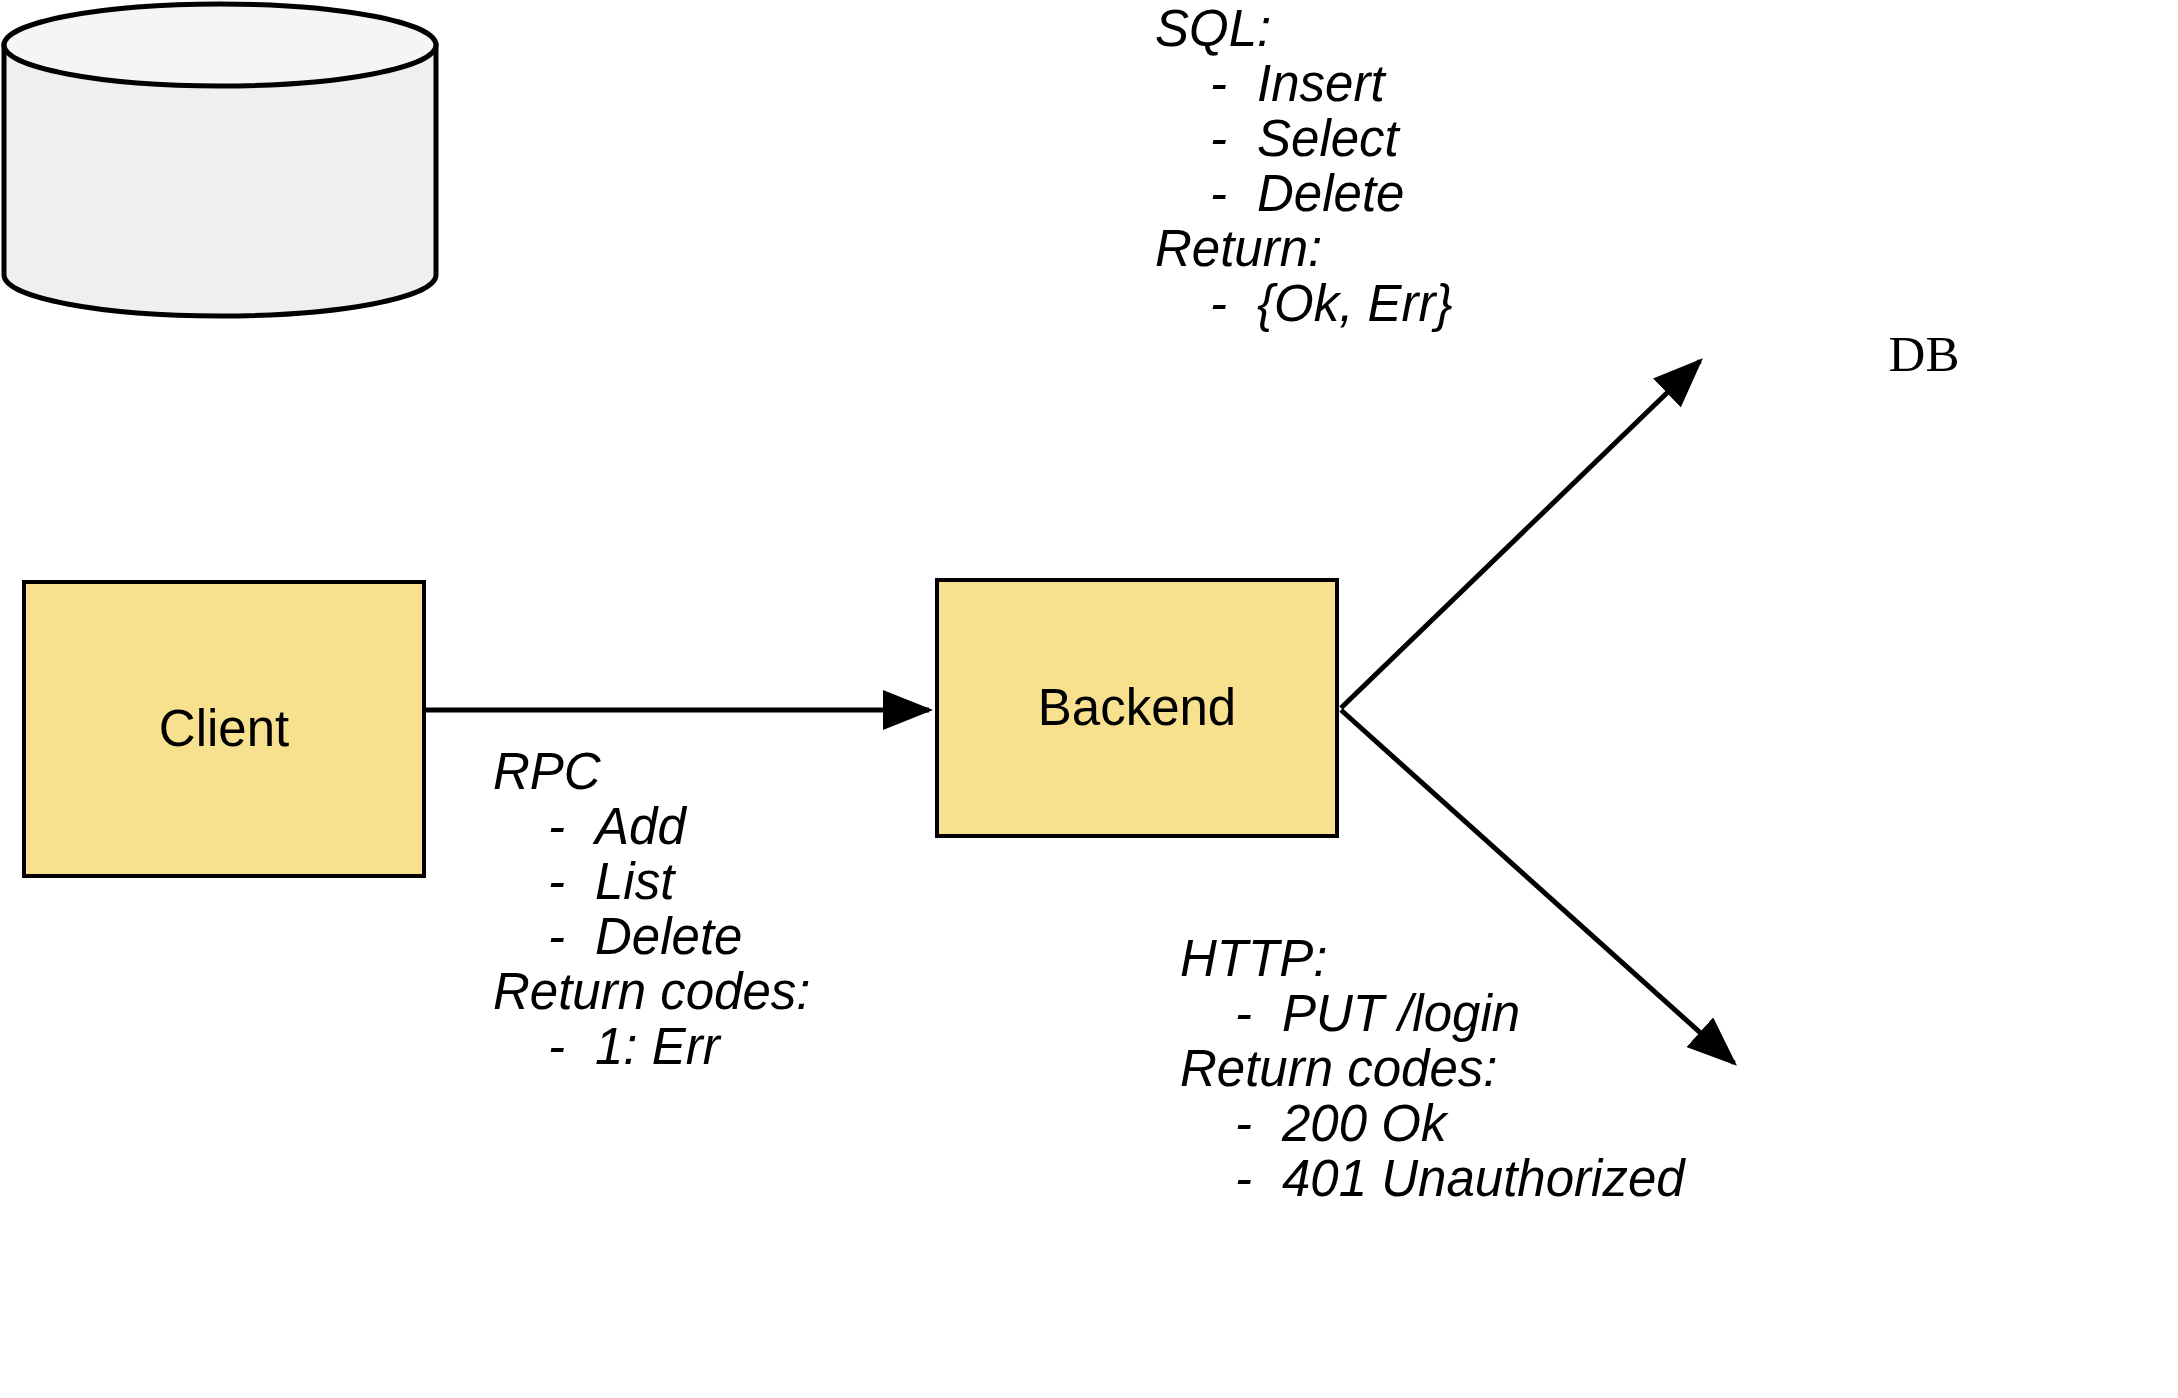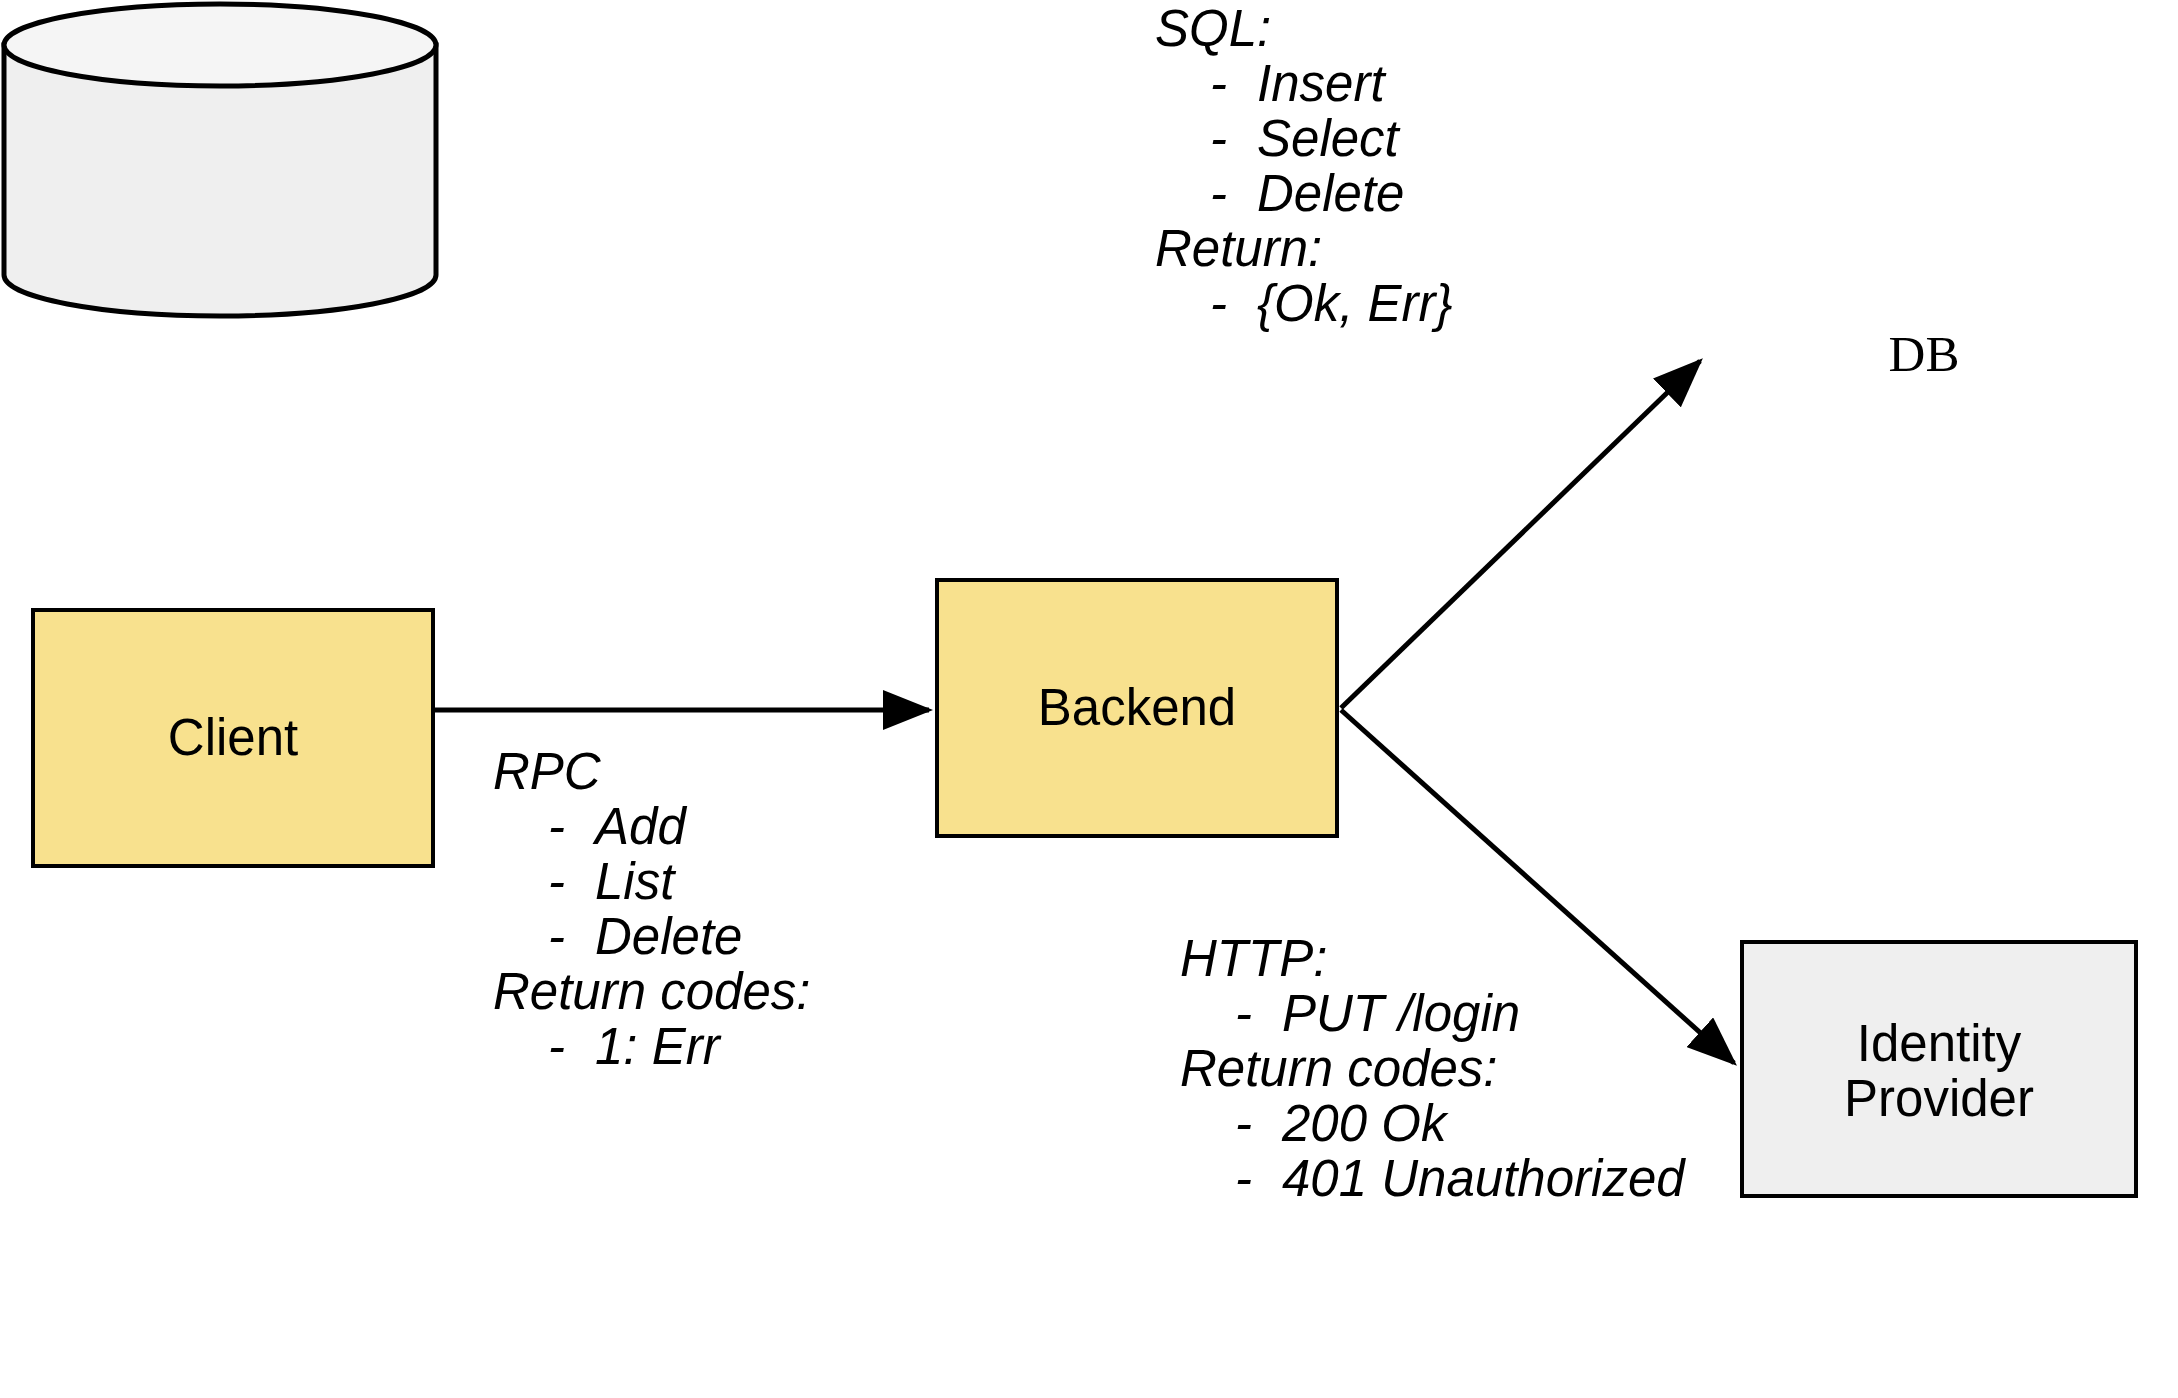--- a/index.html
+++ b/index.html
@@ -24,26 +24,25 @@
     justify-content: center;
     text-align: center;
     line-height: 1.16;
     font-size: 51px;
     color: #000;
   }
   .rect-node {
     border: 4px solid #000000;
   }
   #client-node {
-    left: 31px;
+    left: 22px;
     top: 580px;
     width: 404px;
-    height: 260px;
+    height: 298px;
     background: #F8E18E;
-    margin-top: 28px;
   }
   #backend-node {
     left: 935px;
     top: 578px;
     width: 404px;
     height: 260px;
     background: #F8E18E;
   }
   #idp-node {
     left: 1740px;
@@ -134,26 +133,20 @@
   <div class="node rect-node" id="client-node">
     <span>Client</span>
   </div>
 
   
   <div class="node rect-node" id="backend-node">
     <span>Backend</span>
   </div>
 
   
-  <div class="node rect-node" id="idp-node">
-    <div>
-      <span class="tline">Identity</span>
-      <span class="tline">Provider</span>
-    </div>
-  </div>
 
   
   <div class="textblock" id="rpc-block">
     <span class="tline">RPC</span>
     <span class="tline bullet"><span class="dash">-</span><span>Add</span></span>
     <span class="tline bullet"><span class="dash">-</span><span>List</span></span>
     <span class="tline bullet"><span class="dash">-</span><span>Delete</span></span>
     <span class="tline">Return codes:</span>
     <span class="tline bullet"><span class="dash">-</span><span>1: Err</span></span>
   </div>

